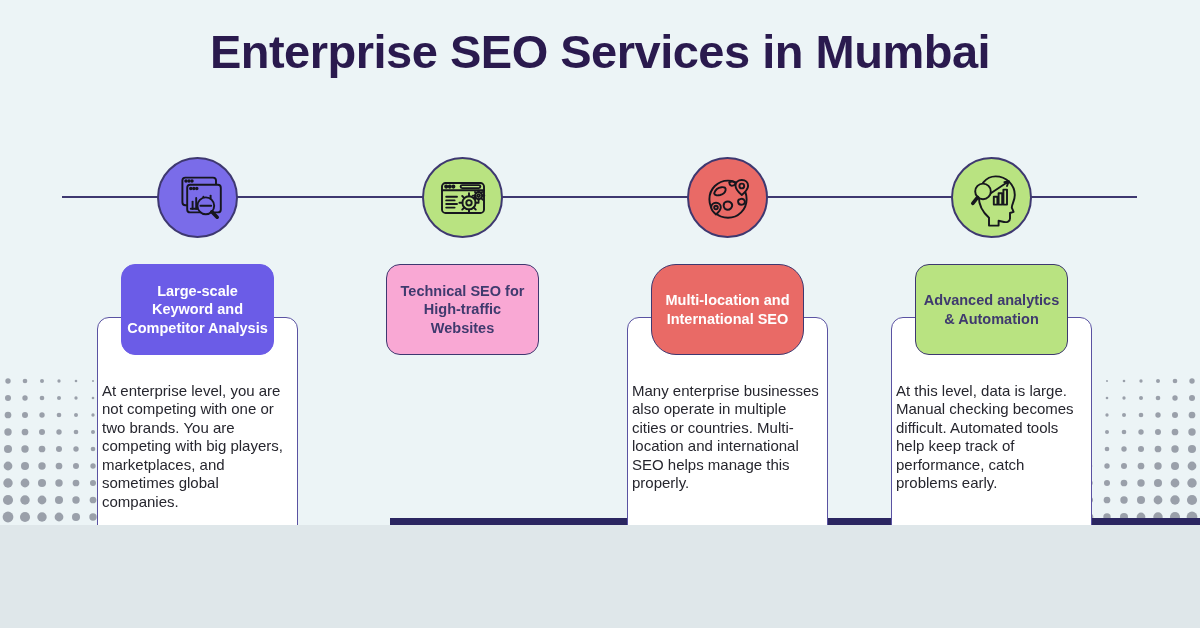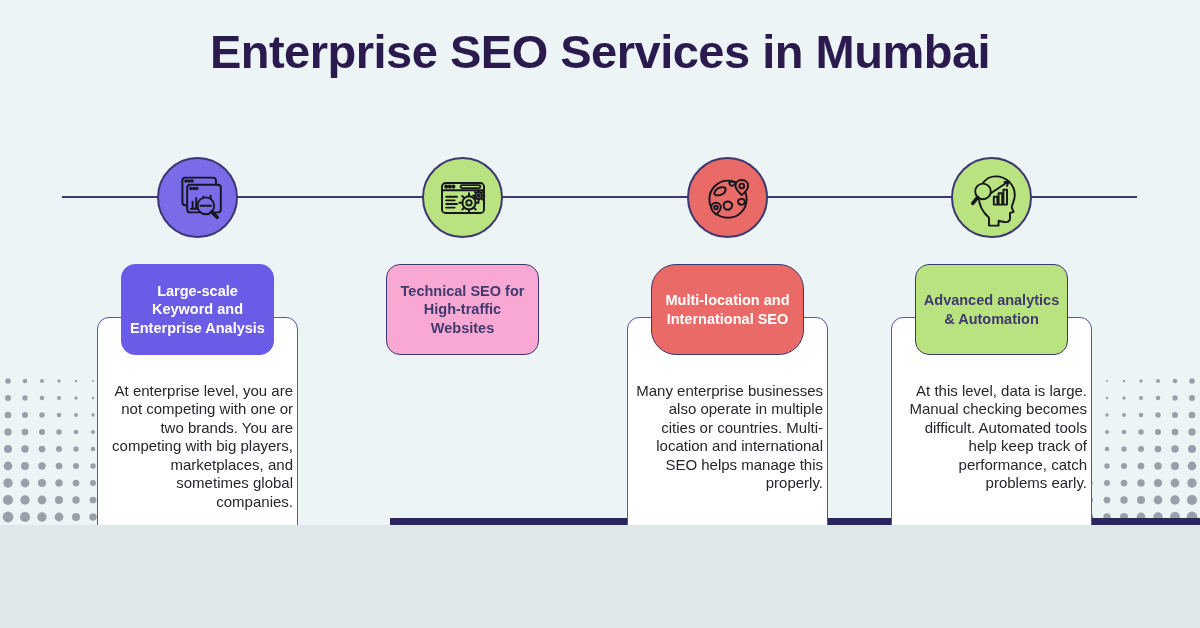--- a/index.html
+++ b/index.html
@@ -19,21 +19,21 @@
     background:var(--line-color,#3e3870);
   }
   .column { position:absolute; top:157px; width:201px; height:430px; }
   .card {
     position:absolute; top:160px; left:0; width:201px; height:236px;
     background:var(--card-bg,#fff);
     border:1.5px solid var(--card-border,#5a52a2);
     border-radius:12px; box-sizing:border-box; z-index:1;
   }
   .body {
-    margin:0; padding:64px 4px 0; text-align:right;
+    margin:0; padding:64px 4px 0; text-align:left;
     font-size:15px; line-height:1.23;
     color:var(--body-text-color,#26262e);
   }
   .badge {
     position:absolute; top:107px; left:24px; width:153px; min-height:91px;
     border-radius:14px; border:1.5px solid transparent;
     display:flex; align-items:center; justify-content:center;
     text-align:center; font-weight:700; font-size:14.5px; line-height:1.28;
     padding:10px 5px; box-sizing:border-box; z-index:2;
   }
@@ -63,21 +63,21 @@
 
 <div class="canvas">
   <h1 class="title">Enterprise SEO Services in Mumbai</h1>
   <div class="timeline"></div>
   <div id="columns">
       <div class="column" style="left: 97px;">
     <div class="card">
       <p class="body">At enterprise level, you are not competing with one or two brands. You are competing with big players, marketplaces, and sometimes global companies.</p>
     </div>
     <div class="badge" style="background: rgb(107, 92, 231); border-color: rgb(107, 92, 231); color: rgb(255, 255, 255);">
-      <span>Large-scale Keyword and Enterprise Analysis</span>
+      <span>Large-scale Keyword and Competitor Analysis</span>
     </div>
     <div class="icon-circle" style="background: rgb(122, 108, 233);">
       <span class="icon-art">
             <svg viewBox="0 0 100 100" fill="none" stroke="#16161e" stroke-width="3.2" stroke-linecap="round" stroke-linejoin="round">
               <rect x="24" y="16" width="56" height="46" rx="5"></rect>
               <circle cx="30" cy="21.5" r="1.3" fill="#16161e"></circle>
               <circle cx="35" cy="21.5" r="1.3" fill="#16161e"></circle>
               <circle cx="40" cy="21.5" r="1.3" fill="#16161e"></circle>
               <rect x="32" y="28" width="56" height="46" rx="5" fill="#7a6ce9"></rect>
               <circle cx="38" cy="34" r="1.3" fill="#16161e"></circle>

